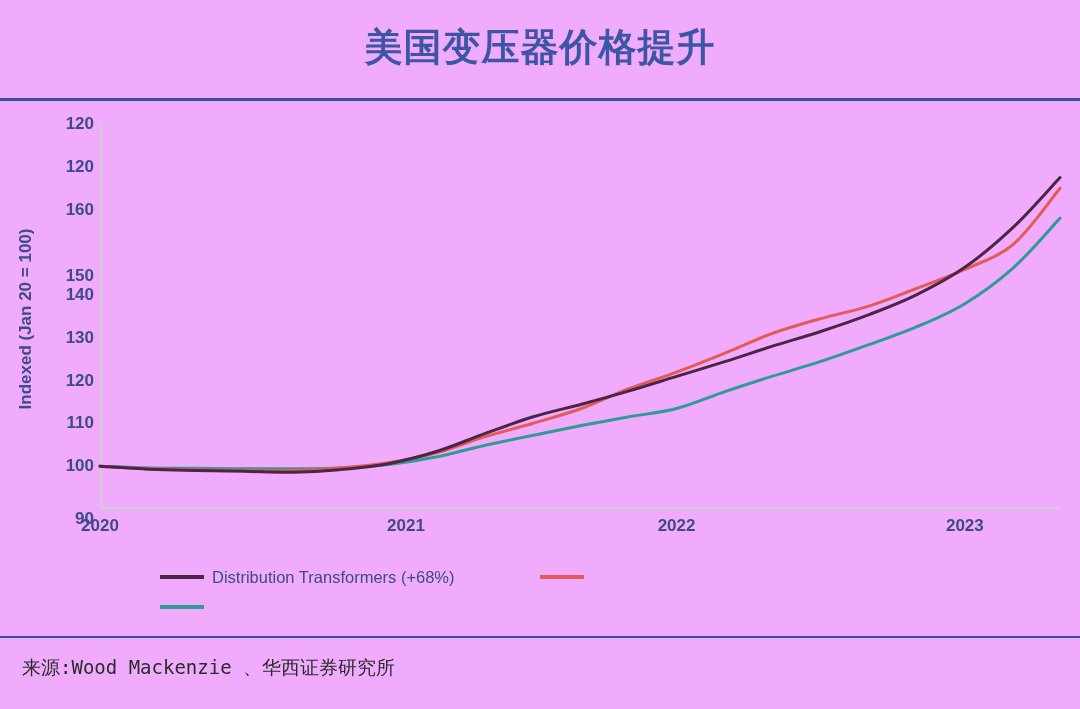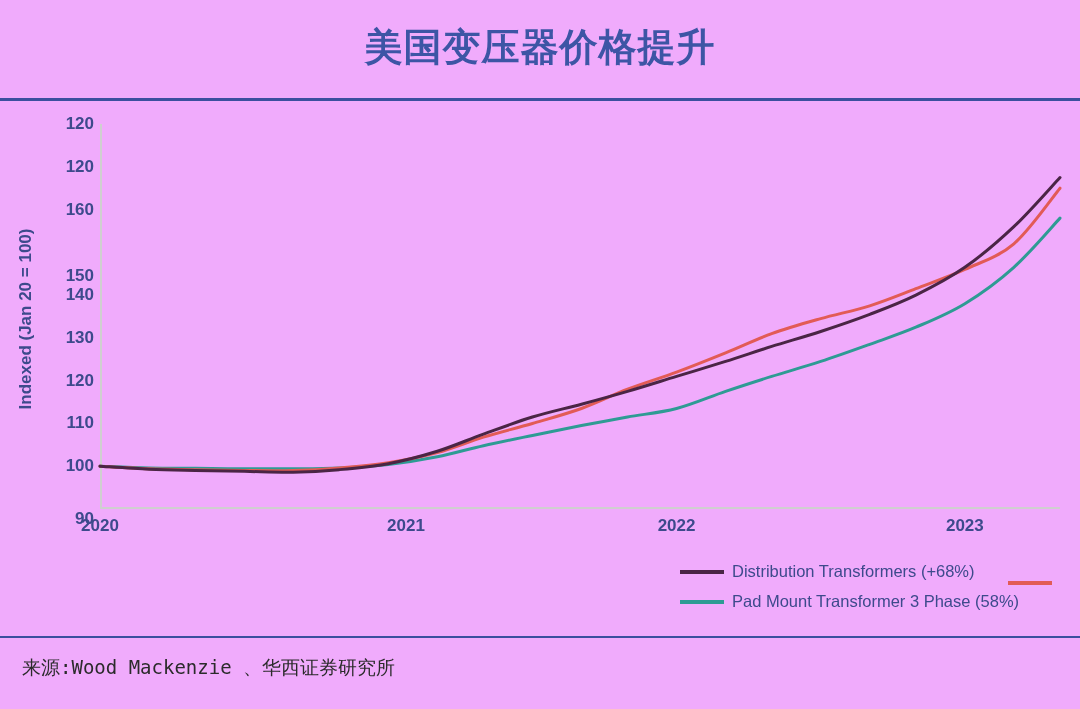--- a/index.html
+++ b/index.html
@@ -109,23 +109,22 @@
 
   
   .legend {
     position: absolute;
     left: 160px;
     top: 458px;
     width: 900px;
   }
   .legend-row {
     display: flex;
-    align-items: flex-end;
+    align-items: center;
     height: 30px;
-    flex-direction: column;
   }
   .legend-item {
     display: flex;
     align-items: center;
     white-space: nowrap;
   }
   .legend-item.slot1 { width: 380px; }
   .legend-swatch {
     width: 44px;
     height: 4px;
@@ -205,21 +204,20 @@
           <span class="legend-swatch" style="background: rgb(74, 37, 69);"></span>
           <span class="legend-label">Distribution Transformers (+68%)</span>
         </div>
         <div class="legend-item">
           <span class="legend-swatch" style="background: rgb(226, 91, 86);"></span>
         </div>
       </div>
       <div class="legend-row">
         <div class="legend-item slot1">
           <span class="legend-swatch" style="background: rgb(46, 155, 148);"></span>
-          <span class="legend-label">Pad Mount Transformer 3 Phase (58%)</span>
         </div>
       </div>
     </div>
 
   </div>
 
   <div class="footer-rule"></div>
 
   <div class="source">来源:Wood Mackenzie 、华西证券研究所</div>
 

